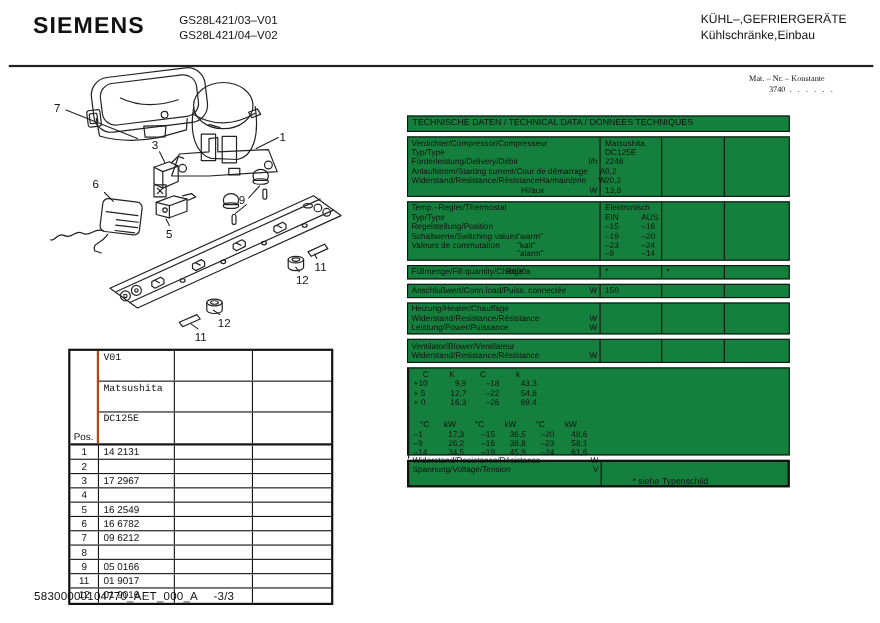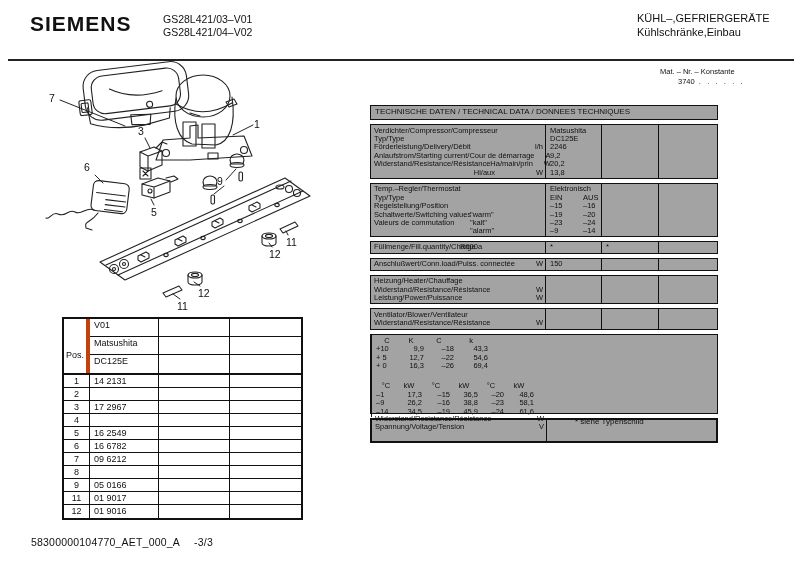--- a/index.html
+++ b/index.html
@@ -5,29 +5,29 @@
   * { box-sizing: border-box; margin: 0; padding: 0; }
   html,body { width:800px; height:566px; background:#fff; }
   body { font-family:"Liberation Sans", sans-serif; color:#111; position:relative; overflow:hidden; }
   .abs { position:absolute; }
 
   
   .brand { left:30px; top:12px; font-size:21px; font-weight:bold; letter-spacing:1px; }
   .models { left:163px; top:13px; font-size:10.5px; line-height:13px; }
   .category { left:637px; top:12px; font-size:11px; line-height:13.5px; }
   .toprule { left:8px; top:59px; width:786px; height:2px; background:#222; }
-  .matnr { left:660px; top:67px; width:120px; font-size:7.5px; line-height:9.5px; }
+  .matnr { left:681px; top:67px; width:120px; font-size:7.5px; line-height:9.5px;font-family:Liberation Serif, serif; }
   .matnr .val { padding-left:18px; white-space:pre; }
 
   
   .drawing { left:40px; top:56px; width:320px; height:262px; }
 
   
   .tech { left:370px; top:105px; width:348px; font-size:7.5px; line-height:8.4px; }
-  .tt-box { border:1.5px solid #111; margin-top:4px; display:grid; background:#a3a3a3; }
+  .tt-box { border:1.5px solid #111; margin-top:4px; display:grid; background:#15803d; }
   .tt-box.first { margin-top:0; }
   .g4 { grid-template-columns:174px 56px 57px 1fr; }
   .g2 { grid-template-columns:174px 1fr; }
   .tt-title { height:13px; line-height:10.5px; padding:1px 0 0 4px; font-size:8px; display:block; }
   .lblcell { padding:1.5px 2px 1px 3px; }
   .vc { border-left:1px solid #111; padding:1.5px 0 0 4px; }
   .lrow { display:flex; position:relative; white-space:nowrap; }
   .lrow .lab { flex:0 0 auto; }
   .lrow .mid { margin-left:auto; }
   .lrow .mid.gap { margin-right:30px; }
@@ -47,27 +47,27 @@
   .s1{width:22px;} .s2{width:26px;text-align:right;} .s3{width:30px;text-align:right;} .s4{width:34px;text-align:right;}
   .s1.hc,.s2.hc,.s3.hc,.s4.hc{text-align:center;}
   .n1{width:20px;} .n2{width:26px;text-align:right;} .n3{width:28px;text-align:right;}
   .n4{width:28px;text-align:right;} .n5{width:26px;text-align:right;} .n6{width:30px;text-align:right;}
   .n1.hc,.n2.hc,.n3.hc,.n4.hc,.n5.hc,.n6.hc{text-align:center;}
   .sgap { height:12px; }
   
   .spn { border-width:2px; }
   .spn .lblcell, .spn .vc { padding-top:0; }
   .spn .lrow.straddle { margin-top:-5px; background:transparent; }
-  .footnote { left:575px; top:417px; font-size:8px; }
+  .footnote { left:575px; top:433px; font-size:8px; }
 
   
   .parts { left:62px; top:317px; width:241px; border:2px solid #111; font-size:9px; background:#fff; }
   .pt-head { display:grid; grid-template-columns:26px 1fr; border-bottom:2px solid #111; }
-  .pt-head-pos { display:flex; align-items:flex-end; justify-content:center; padding-bottom:13px; border-right:4px solid #c2410c; }
-  .pt-head-line { display:grid; grid-template-columns:69px 71px 1fr; height:18px; border-bottom:1px solid #111; }
+  .pt-head-pos { display:flex; align-items:flex-end; justify-content:center; padding-bottom:1px; border-right:2px solid #c2410c; }
+  .pt-head-line { display:grid; grid-template-columns:69px 71px 1fr; height:28px; border-bottom:1px solid #111;font-family:Liberation Mono, monospace; }
   .pt-head-line:last-child { border-bottom:none; }
   .pt-head-line span { padding:1px 0 0 4px; border-right:1px solid #111; overflow:hidden; }
   .pt-head-line span:last-child { border-right:none; }
   .pt-row { display:grid; grid-template-columns:26px 69px 71px 1fr; height:13px; border-bottom:1px solid #111; }
   .pt-row:last-child { border-bottom:none; }
   .pt-pos { text-align:center; padding-top:1px; border-right:1px solid #111; }
   .pt-c2,.pt-c3 { padding:1px 0 0 4px; border-right:1px solid #111; }
   .pt-c4 { padding:1px 0 0 4px; }
 
   

